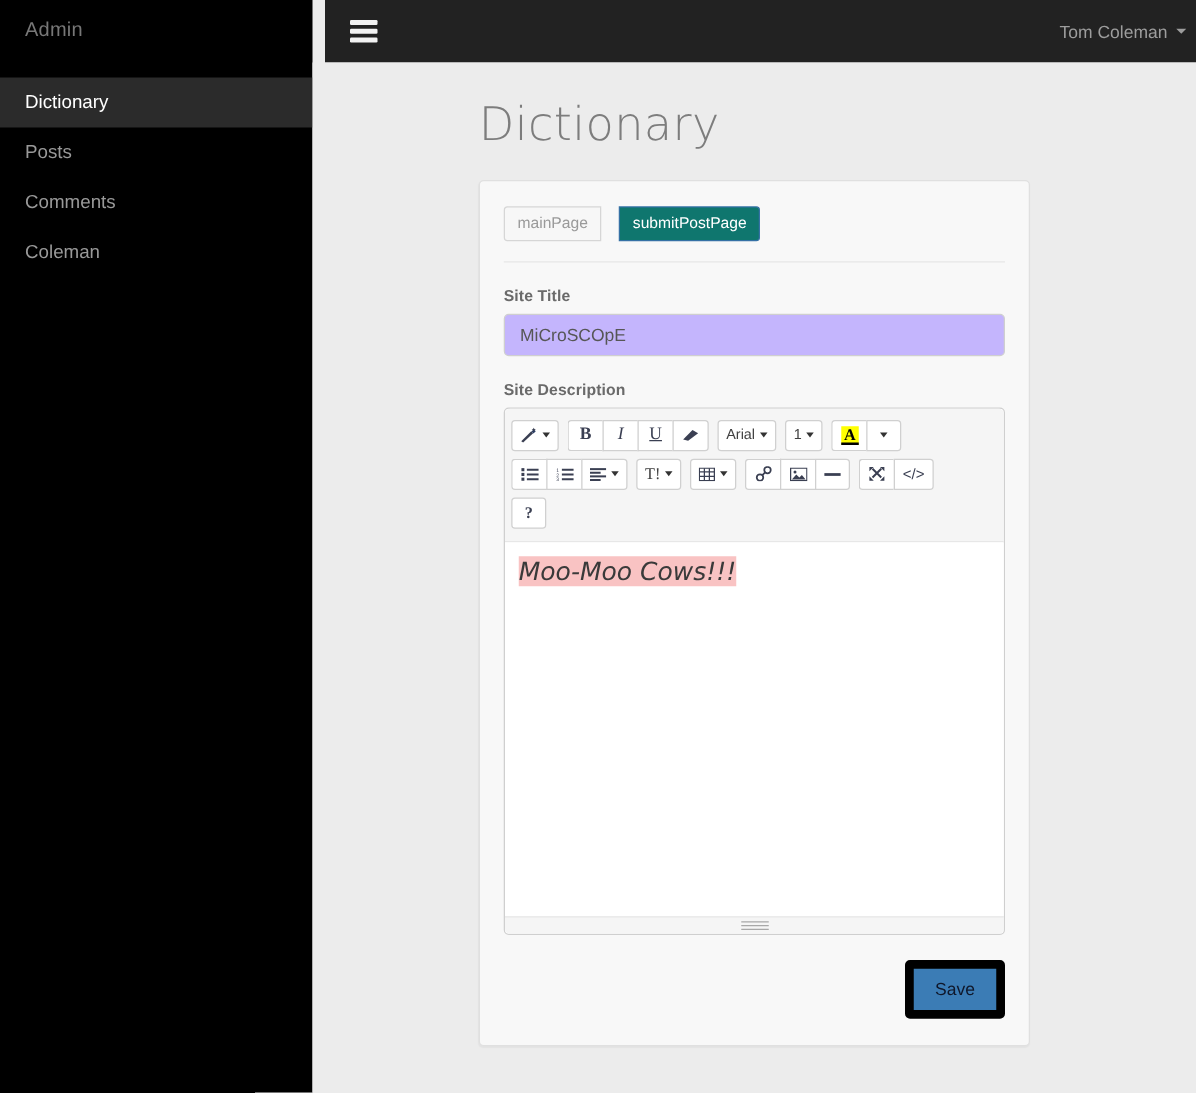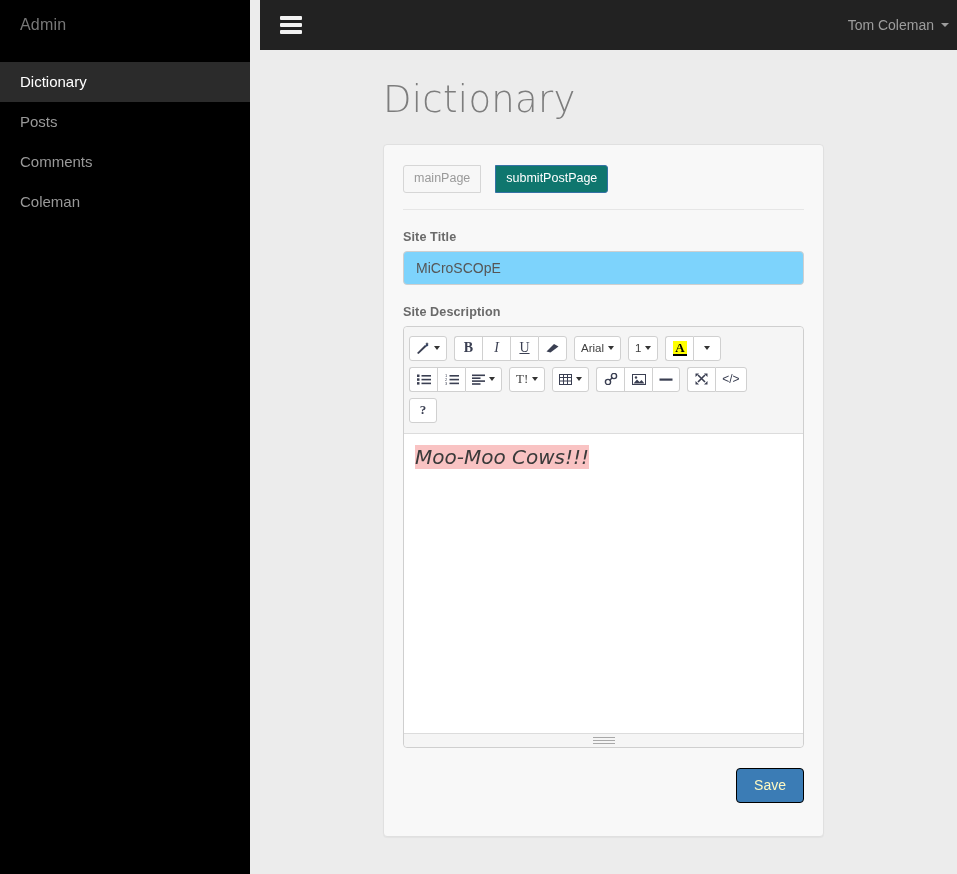--- a/index.html
+++ b/index.html
@@ -139,21 +139,21 @@
     color: #6a6a6a;
     letter-spacing: .1px;
   }
   .text-input {
     display: block;
     width: 401px;
     height: 34px;
     padding: 6px 12px;
     font-size: 14px;
     color: #565656;
-    background: #7dd3fc;
+    background: #c4b5fd;
     border: 1px solid #cfcfcf;
     border-radius: 4px;
     outline: none;
     font-family: "Liberation Sans", sans-serif;
   }
 
   
   #editor {
     width: 401px;
     border: 1px solid #cfcfcf;
@@ -239,22 +239,22 @@
   #statusbar .grip div {
     height: 1px; background: #a8a8a8; margin: 2px 0;
   }
 
   #save-row {
     display: flex; justify-content: flex-end;
     margin: 20px 19px 0 0;
   }
   #save-btn {
     background: #3b7cb5;
-    border: 1px solid #000000;
-    color: #fef9c3;
+    border: 7px solid #000000;
+    color: #0f172a;
     font-size: 14px;
     font-family: "Liberation Sans", sans-serif;
     padding: 8px 17px 9px;
     border-radius: 4px;
     cursor: pointer;
   }
 </style>
 </head>
 <body>
 

